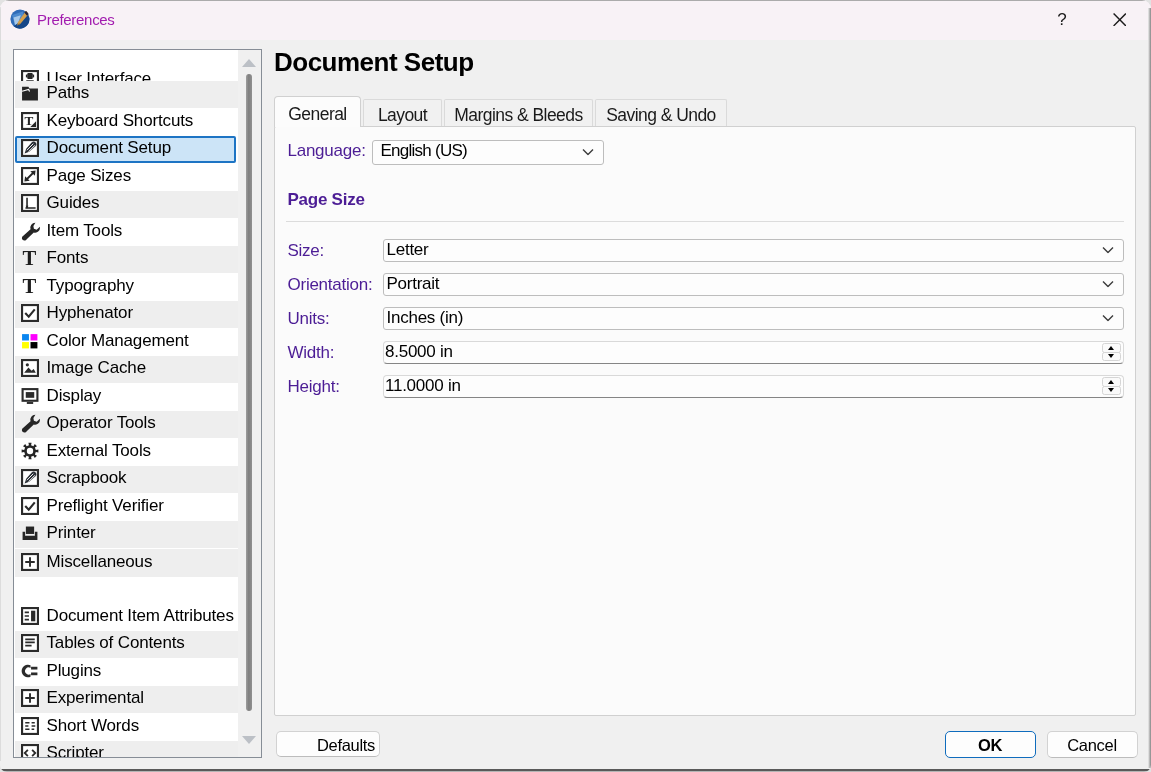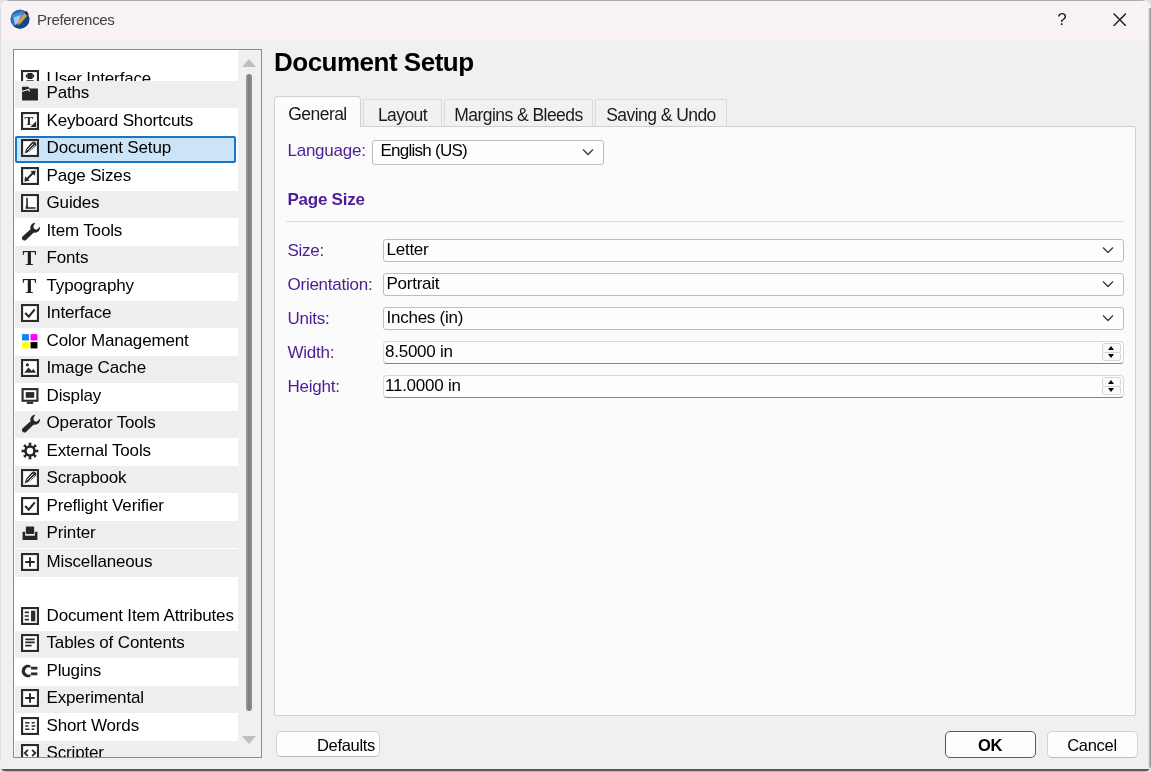--- a/index.html
+++ b/index.html
@@ -1,21 +1,21 @@
 <!DOCTYPE html>
 <html><head>
 <meta charset="utf-8">
 <style>
 html,body{margin:0;padding:0;}
 body{width:1151px;height:772px;overflow:hidden;background:#e2e2e2;
   font-family:"Liberation Sans",sans-serif;}
 #win{position:absolute;left:0;top:0;width:1151px;height:772px;
   background:#f0f0f0;border-radius:9px 9px 7px 7px;overflow:hidden;}
 #titlebar{position:absolute;left:0;top:0;width:1151px;height:40px;background:#f8f2f6;}
-#title{position:absolute;left:37px;top:11px;font-size:15px;letter-spacing:-0.3px;color:#404040;}
+#title{position:absolute;left:37px;top:11px;font-size:15px;letter-spacing:-0.3px;color:#a21caf;}
 #helpq{position:absolute;left:1050px;top:8px;width:24px;height:24px;
   font-size:17px;color:#1b1b1b;text-align:center;line-height:24px;}
 .row{position:absolute;left:1px;width:236.5px;height:27.5px;display:flex;align-items:center;font-size:17px;letter-spacing:-0.15px;color:#000;}
 .row.alt{background:#eeeeee;}
 .row svg{margin-left:6.5px;flex:0 0 auto;position:relative;top:-1px;}
 .row span{margin-left:7.5px;white-space:nowrap;position:relative;top:-1px;}
 .row.sel{background:#cce4f7;border:2px solid #1d74c4;border-radius:2px;left:1px;width:217.5px;height:23.5px;}
 .row.sel svg{margin-left:4.5px;}
 #list{position:absolute;left:12.5px;top:49px;width:249px;height:709px;background:#ffffff;
   border:1px solid #868d96;box-sizing:border-box;overflow:hidden;}
@@ -142,21 +142,21 @@
           <svg width="18" height="18" viewBox="0 0 17 17" style="overflow:visible">
             <text x="1.5" y="15" font-family="Liberation Serif" font-size="19.5" font-weight="bold" fill="#1d1d1d">T</text>
           </svg>
           <span>Typography</span>
         </div>
         <div class="row alt" style="top:250.50px">
           <svg width="18" height="18" viewBox="0 0 17 17" style="overflow:visible">
             <rect x="1" y="1" width="15" height="15" fill="#fff" stroke="#2b2b2b" stroke-width="2"></rect>
             <path d="M4 8.5 L7.3 12 L13 5" stroke="#2b2b2b" stroke-width="2" fill="none"></path>
           </svg>
-          <span>Interface</span>
+          <span>Hyphenator</span>
         </div>
         <div class="row" style="top:278.00px">
           <svg width="18" height="18" viewBox="0 0 17 17" style="overflow:visible">
             <rect x="1" y="2" width="6.5" height="6" fill="#0a86f0"></rect>
             <rect x="9" y="2" width="6.5" height="6" fill="#ff00ff"></rect>
             <rect x="1" y="9.5" width="6.5" height="6" fill="#ffff00"></rect>
             <rect x="9" y="9.5" width="6.5" height="6" fill="#000"></rect>
           </svg>
           <span>Color Management</span>
         </div>

